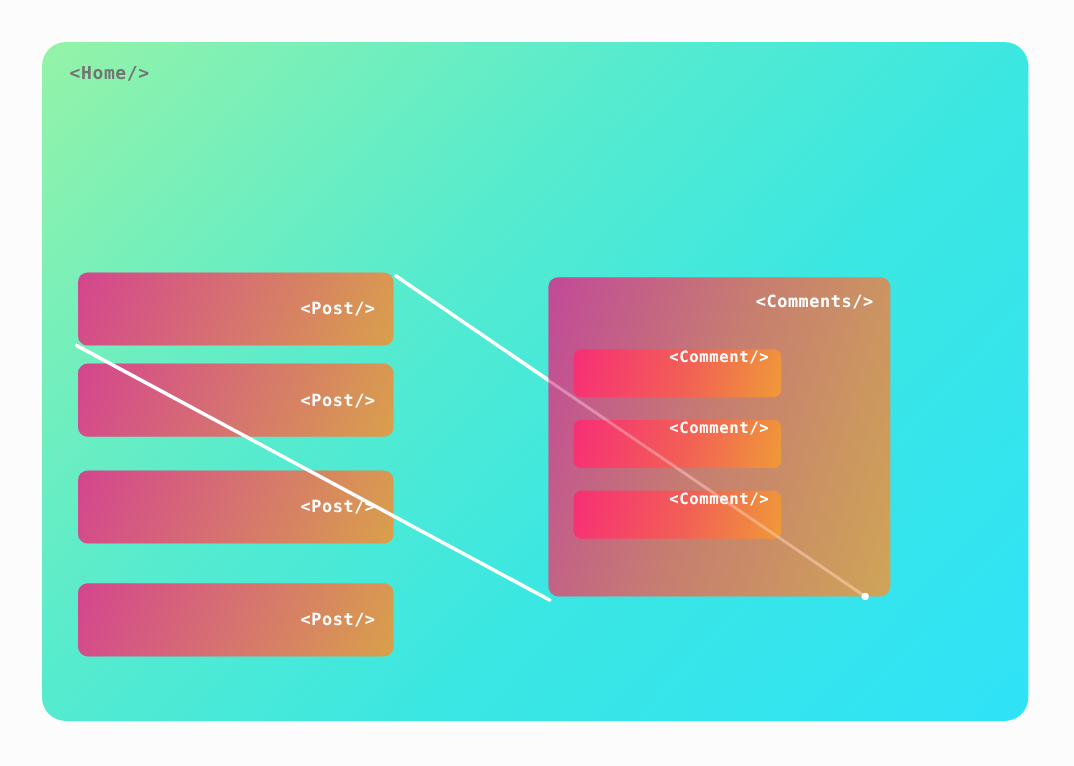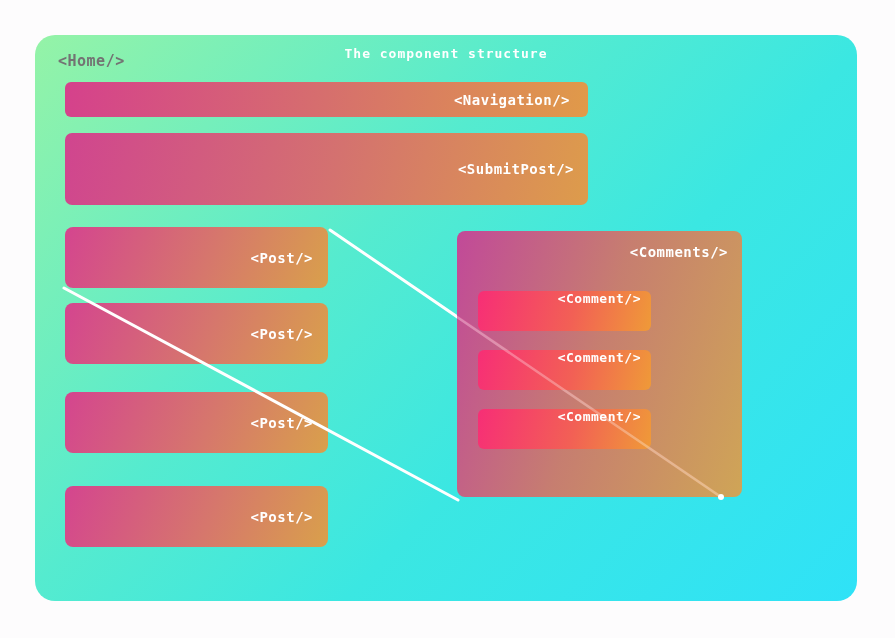--- a/index.html
+++ b/index.html
@@ -129,31 +129,24 @@
   .comment-2 { top: 119px; }
   .comment-3 { top: 178px; }
 </style>
 </head>
 <body>
 
 <div class="stage">
 
   <div class="home"></div>
 
-  <div class="diagram-title">The component structure</div>
 
   <div class="home-label">&lt;Home/&gt;</div>
 
-  <div class="bar nav-bar">
-    <span>&lt;Navigation/&gt;</span>
-  </div>
 
-  <div class="bar submit-bar">
-    <span>&lt;SubmitPost/&gt;</span>
-  </div>
 
   <div class="bar post-bar post-1">
     <span>&lt;Post/&gt;</span>
   </div>
 
   <div class="bar post-bar post-2">
     <span>&lt;Post/&gt;</span>
   </div>
 
   <div class="bar post-bar post-3">

